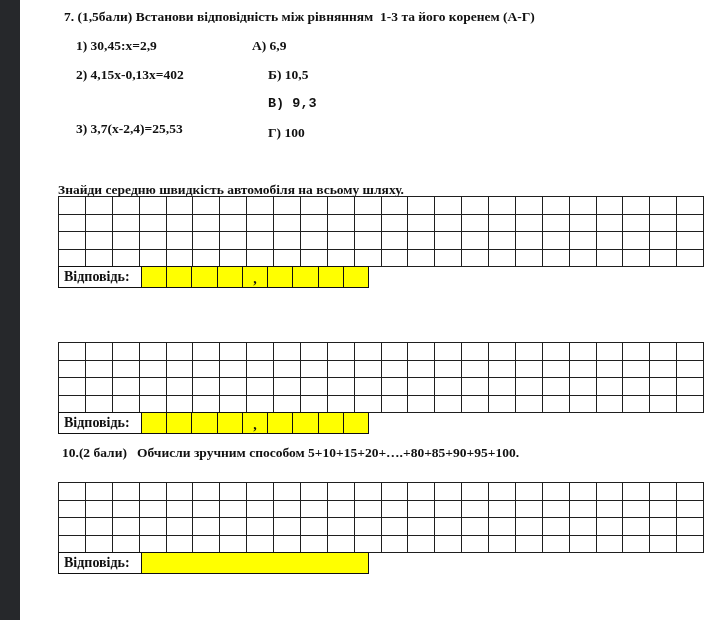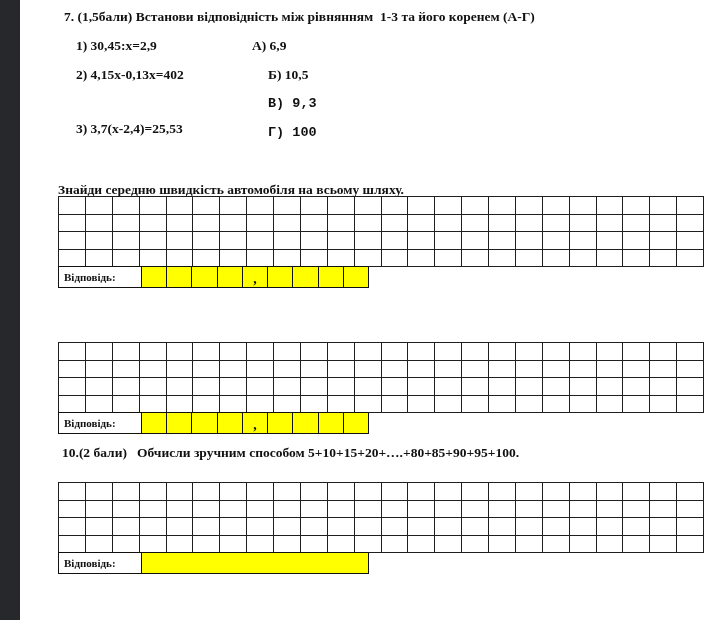--- a/index.html
+++ b/index.html
@@ -18,42 +18,42 @@
     grid-auto-rows: 17.5px;
     border-top: 1px solid #1f1f1f; border-left: 1px solid #1f1f1f;
     background: #fff;
   }
   .grid-cell { border-right: 1px solid #1f1f1f; border-bottom: 1px solid #1f1f1f; }
 
   
   .answer-row { position: absolute; left: 58px; height: 22px; display: flex; align-items: stretch; }
   .answer-label-cell {
     width: 84px; border: 1px solid #111; background: #fff;
-    font-size: 11px; display: flex; align-items: center; padding-left: 5px;
+    font-size: 14px; display: flex; align-items: center; padding-left: 5px;
   }
   .answer-cells { width: 228px; margin-left: -1px; display: flex; border: 1px solid #111; }
   .answer-cell { flex: 1; border-right: 1px solid #111; display: flex; align-items: flex-end; justify-content: center; font-size: 14px; line-height: 1; padding-bottom: 1px; }
   .answer-cell:last-child { border-right: none; }
   .answer-bar { width: 228px; margin-left: -1px; border: 1px solid #111; }
 </style>
 </head>
 <body>
 
 <div id="page" style="background: rgb(255, 255, 255);">
 
   <div class="sidebar" style="background: rgb(38, 40, 43);"></div>
 
   <div class="qtext" style="left:64px; top:8px;">7. (1,5бали) Встанови відповідність між рівнянням  1-3 та його коренем (А-Г)</div>
   <div class="qtext" style="left:76px; top:37px;">1) 30,45:x=2,9</div>
   <div class="qtext" style="left:76px; top:66px;text-align:right;">2) 4,15x-0,13x=402</div>
   <div class="qtext" style="left:76px; top:95px;margin-top:25px;">3) 3,7(x-2,4)=25,53</div>
   <div class="qtext" style="left:252px; top:37px;">А) 6,9</div>
   <div class="qtext" style="left:268px; top:66px;">Б) 10,5</div>
   <div class="qtext" style="left:268px; top:95px;font-family:Liberation Mono, monospace;">В) 9,3</div>
-  <div class="qtext" style="left:268px; top:124px;font-family:Liberation Mono, monospace;">Г) 100</div>
+  <div class="qtext" style="left:268px; top:124px;">Г) 100</div>
 
   <div class="qtext" style="left:58px; top:147px; width:658px;">
     <div>Знайди середню швидкість автомобіля на всьому шляху.</div>
   </div>
   <div class="work-grid" style="top: 196px; grid-template-columns: repeat(24, 1fr);">
       <div class="grid-cell"></div>
       <div class="grid-cell"></div>
       <div class="grid-cell"></div>
       <div class="grid-cell"></div>
       <div class="grid-cell"></div>

